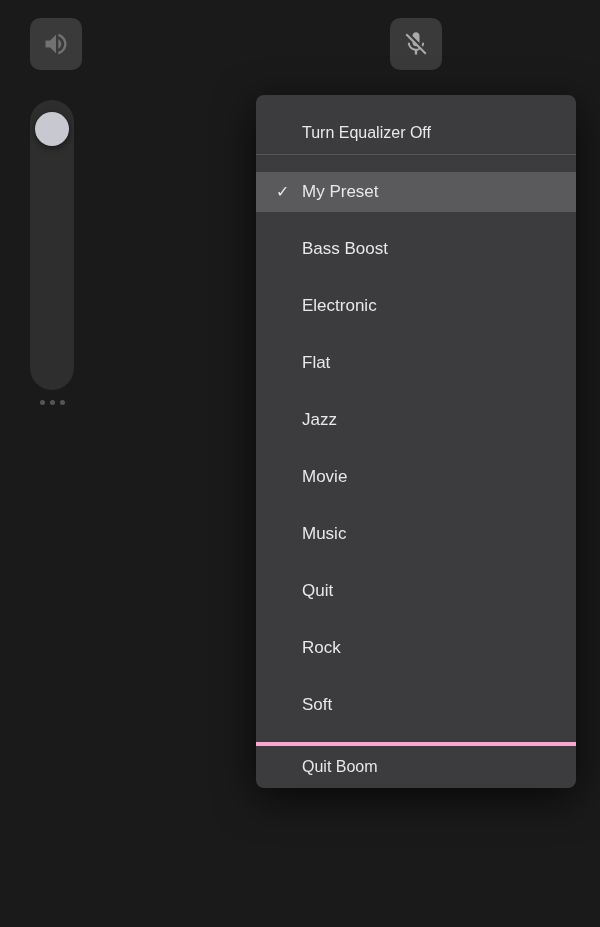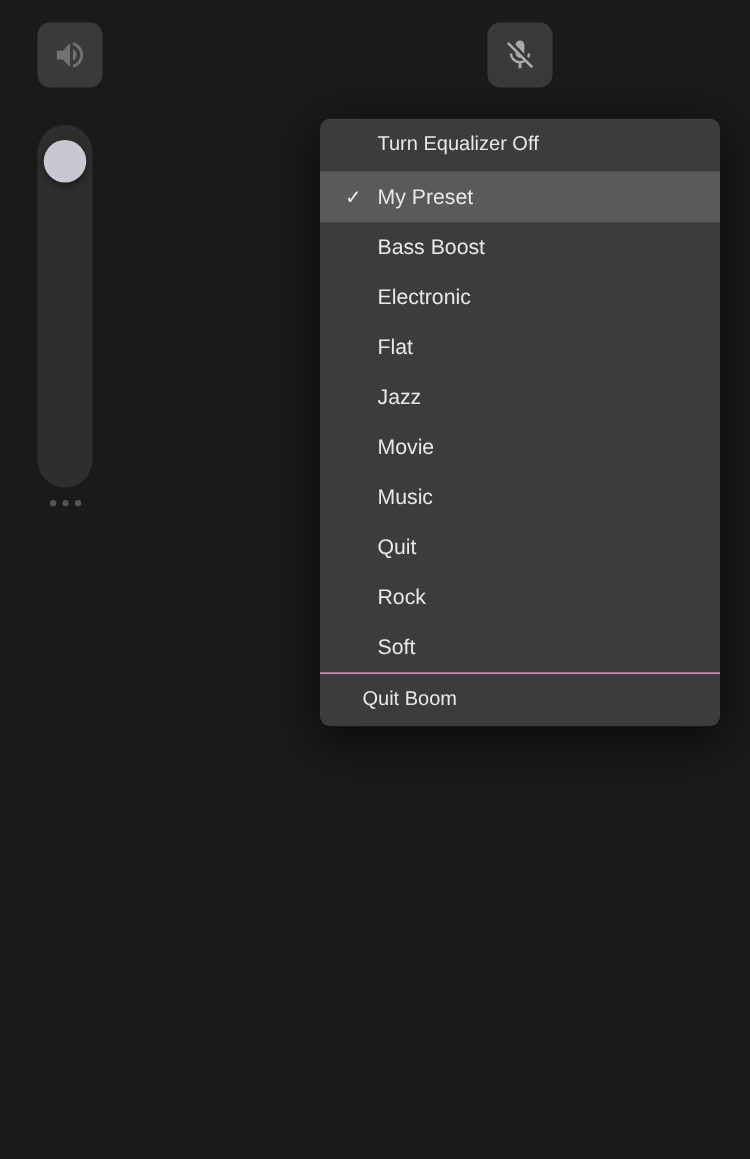--- a/index.html
+++ b/index.html
@@ -99,39 +99,40 @@
 
     .dropdown-item {
       padding: 10px 20px;
       font-size: 17px;
       color: #e8e8e8;
       cursor: pointer;
       display: flex;
       align-items: flex-start;
       gap: 8px;
       transition: background 0.1s;
+      margin-top: 17px;
     }
 
     .dropdown-item.selected {
       background: #5a5a5c;
       font-weight: 500;
     }
 
     .dropdown-item.header-item {
       padding: 12px 20px;
       font-size: 16px;
       color: #e8e8e8;
       border-bottom: 1px solid #555;
     }
 
     .dropdown-item.footer-item {
-      padding: 12px 8px;
+      padding: 12px 20px;
       font-size: 16px;
       color: #e8e8e8;
-      border-top: 1px solid #f9a8d4;
+      border-top: 4px solid #f9a8d4;
     }
 
     .check-mark {
       font-size: 16px;
       color: #e8e8e8;
       width: 18px;
       flex-shrink: 0;
     }
 
     .no-check {

